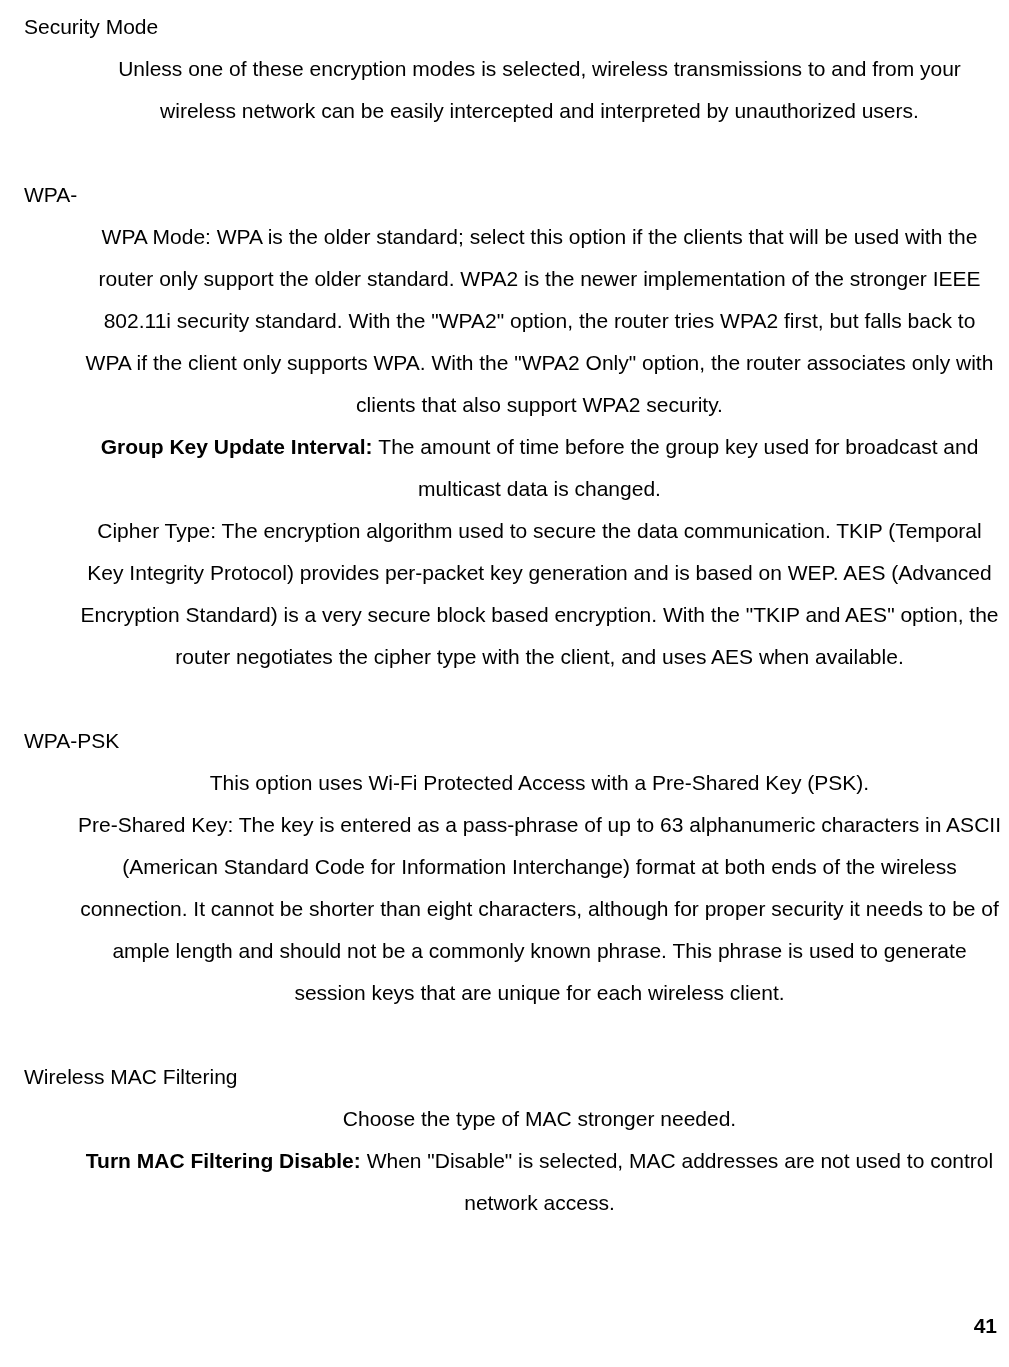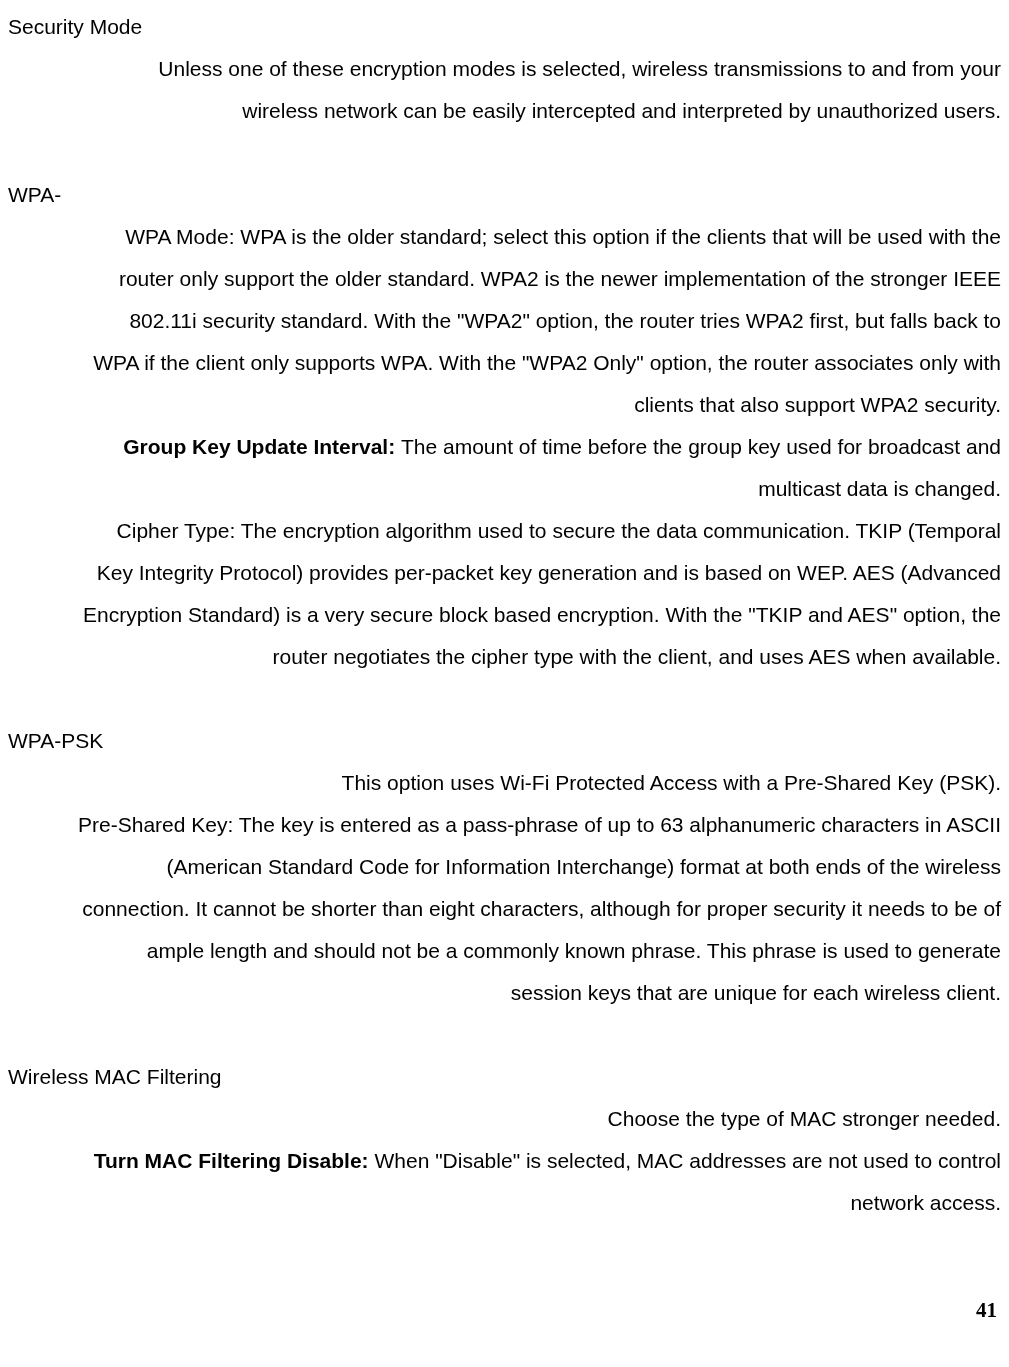--- a/index.html
+++ b/index.html
@@ -14,43 +14,42 @@
       font-family: Arial, Helvetica, sans-serif;
       font-size: 21px;
       color: #000000;
       position: relative;
       line-height: 2.0;
     }
     .content {
       padding: 6px 8px 0 8px;
     }
     .section-heading {
-      margin-left: 0;
+      margin-left: 16px;
       margin-bottom: 0;
     }
     .indented {
       margin-left: 70px;
       margin-right: 0;
     }
     .section-gap {
       height: 42px;
     }
     .bold {
       font-weight: bold;
     }
     .page-number {
       position: absolute;
-      bottom: 36px;
+      bottom: 20px;
       right: 12px;
       font-weight: bold;
       font-size: 21px;
-      font-family: Liberation Serif, serif;
     }
     .para {
-      text-align: right;
+      text-align: center;
     }
   </style>
 </head>
 <body>
 
 <div class="content">
 
   <div class="section-heading">Security Mode</div>
   <div class="indented para">Unless one of these encryption modes is selected, wireless transmissions to and from your wireless network can be easily intercepted and interpreted by unauthorized users.</div>
 

